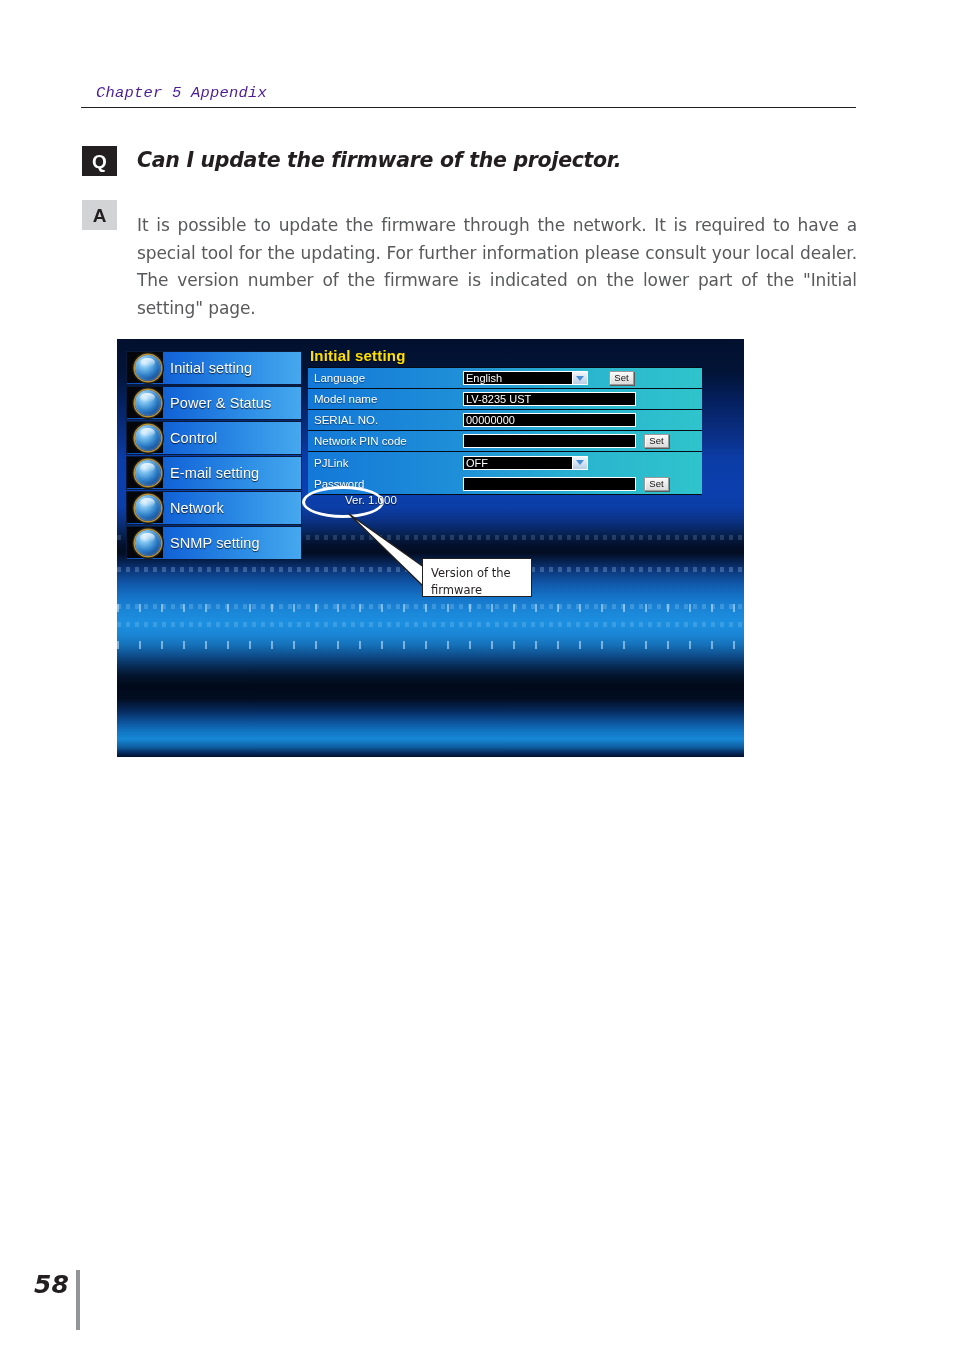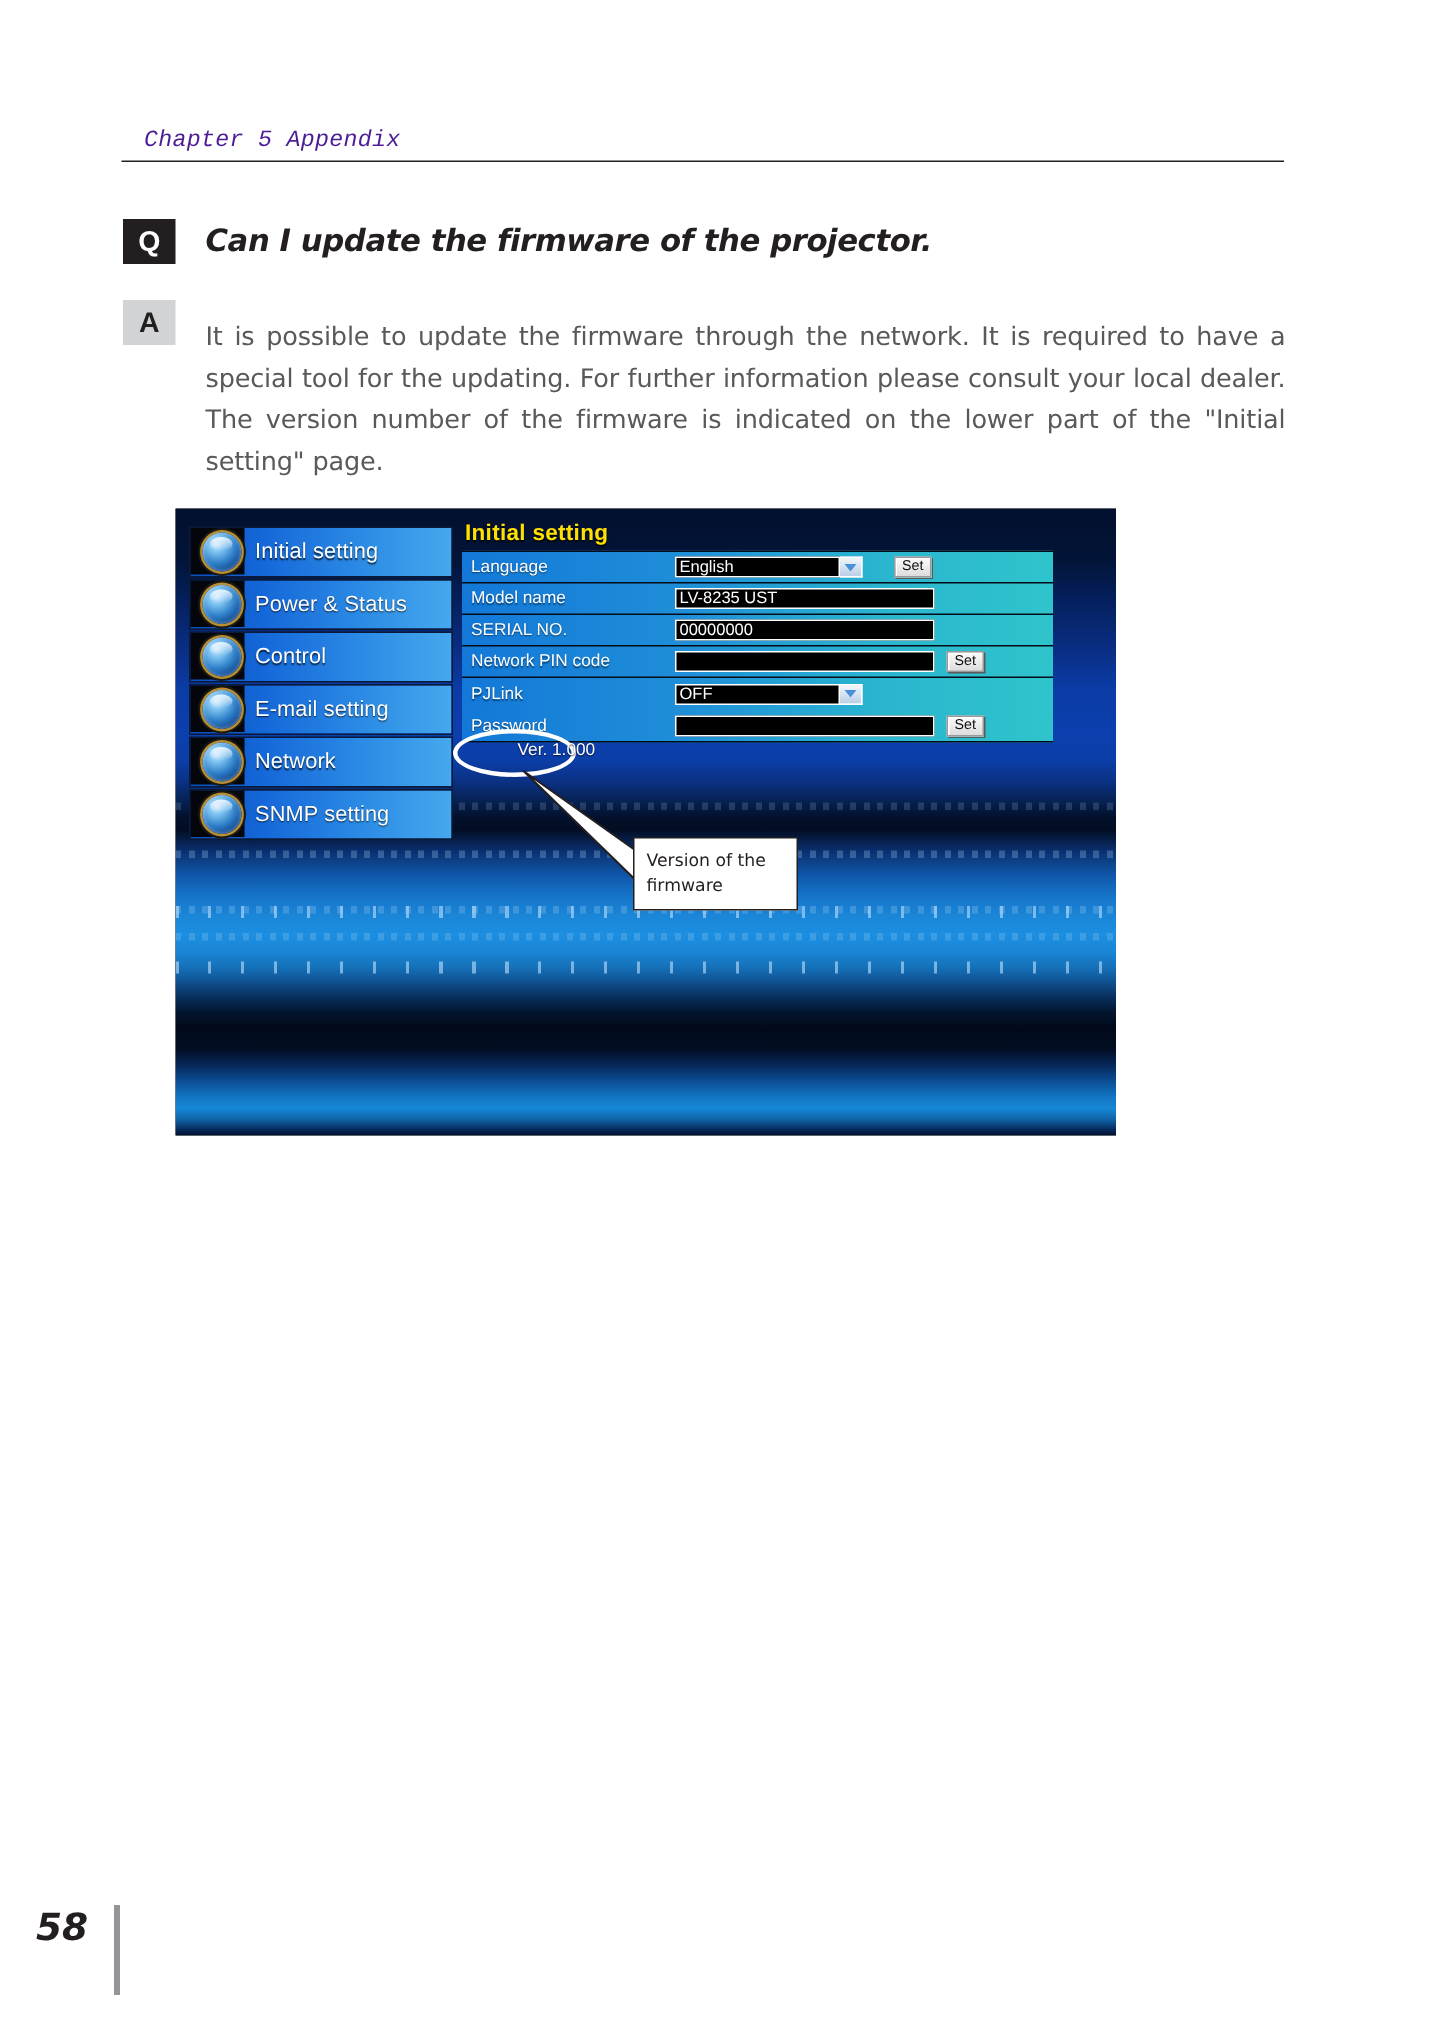--- a/index.html
+++ b/index.html
@@ -204,20 +204,21 @@
     width: 100%;
     background: linear-gradient(to right, #1378d8 0%, #1f8fd8 38%, #2ab6cf 72%, #2fc4cc 100%);
     border-top: 1.4px solid #050c18;
     border-bottom: 1.4px solid #050c18;
   }
   .form-row {
     border-bottom: 1.4px solid #050c18;
     height: 21px;
     display: flex;
     align-items: center;
+    gap: 13px;
   }
   .form-row.last { border-bottom: none; }
   .form-row.nb { border-bottom: none; }
   .f-label {
     width: 142px;
     flex: 0 0 142px;
     padding-left: 6px;
     font-family: "Liberation Sans", sans-serif;
     font-size: 11.5px;
     color: #ffffff;
@@ -298,35 +299,35 @@
     z-index: 4;
   }
 
   
   .callout-svg { position: absolute; left: 0; top: 0; width: 627px; height: 418px; z-index: 6; pointer-events: none; }
   .callout-box {
     position: absolute;
     left: 305px;
     top: 219px;
     width: 110px;
-    height: 49px;
+    height: 39px;
     background: #ffffff;
     border: 1.4px solid #231f20;
     z-index: 7;
     padding: 6px 7px 0 8px;
     font-family: "DejaVu Sans", sans-serif;
     font-size: 11.5px;
     line-height: 17px;
     color: #231f20;
   }
 
   
   .folio {
     position: absolute;
-    left: 24px;
+    left: 34px;
     top: 1270px;
     font-family: "DejaVu Sans", sans-serif;
     font-style: italic;
     font-weight: bold;
     font-size: 25px;
     color: #231f20;
   }
   .folio-rule {
     position: absolute;
     left: 76px;

